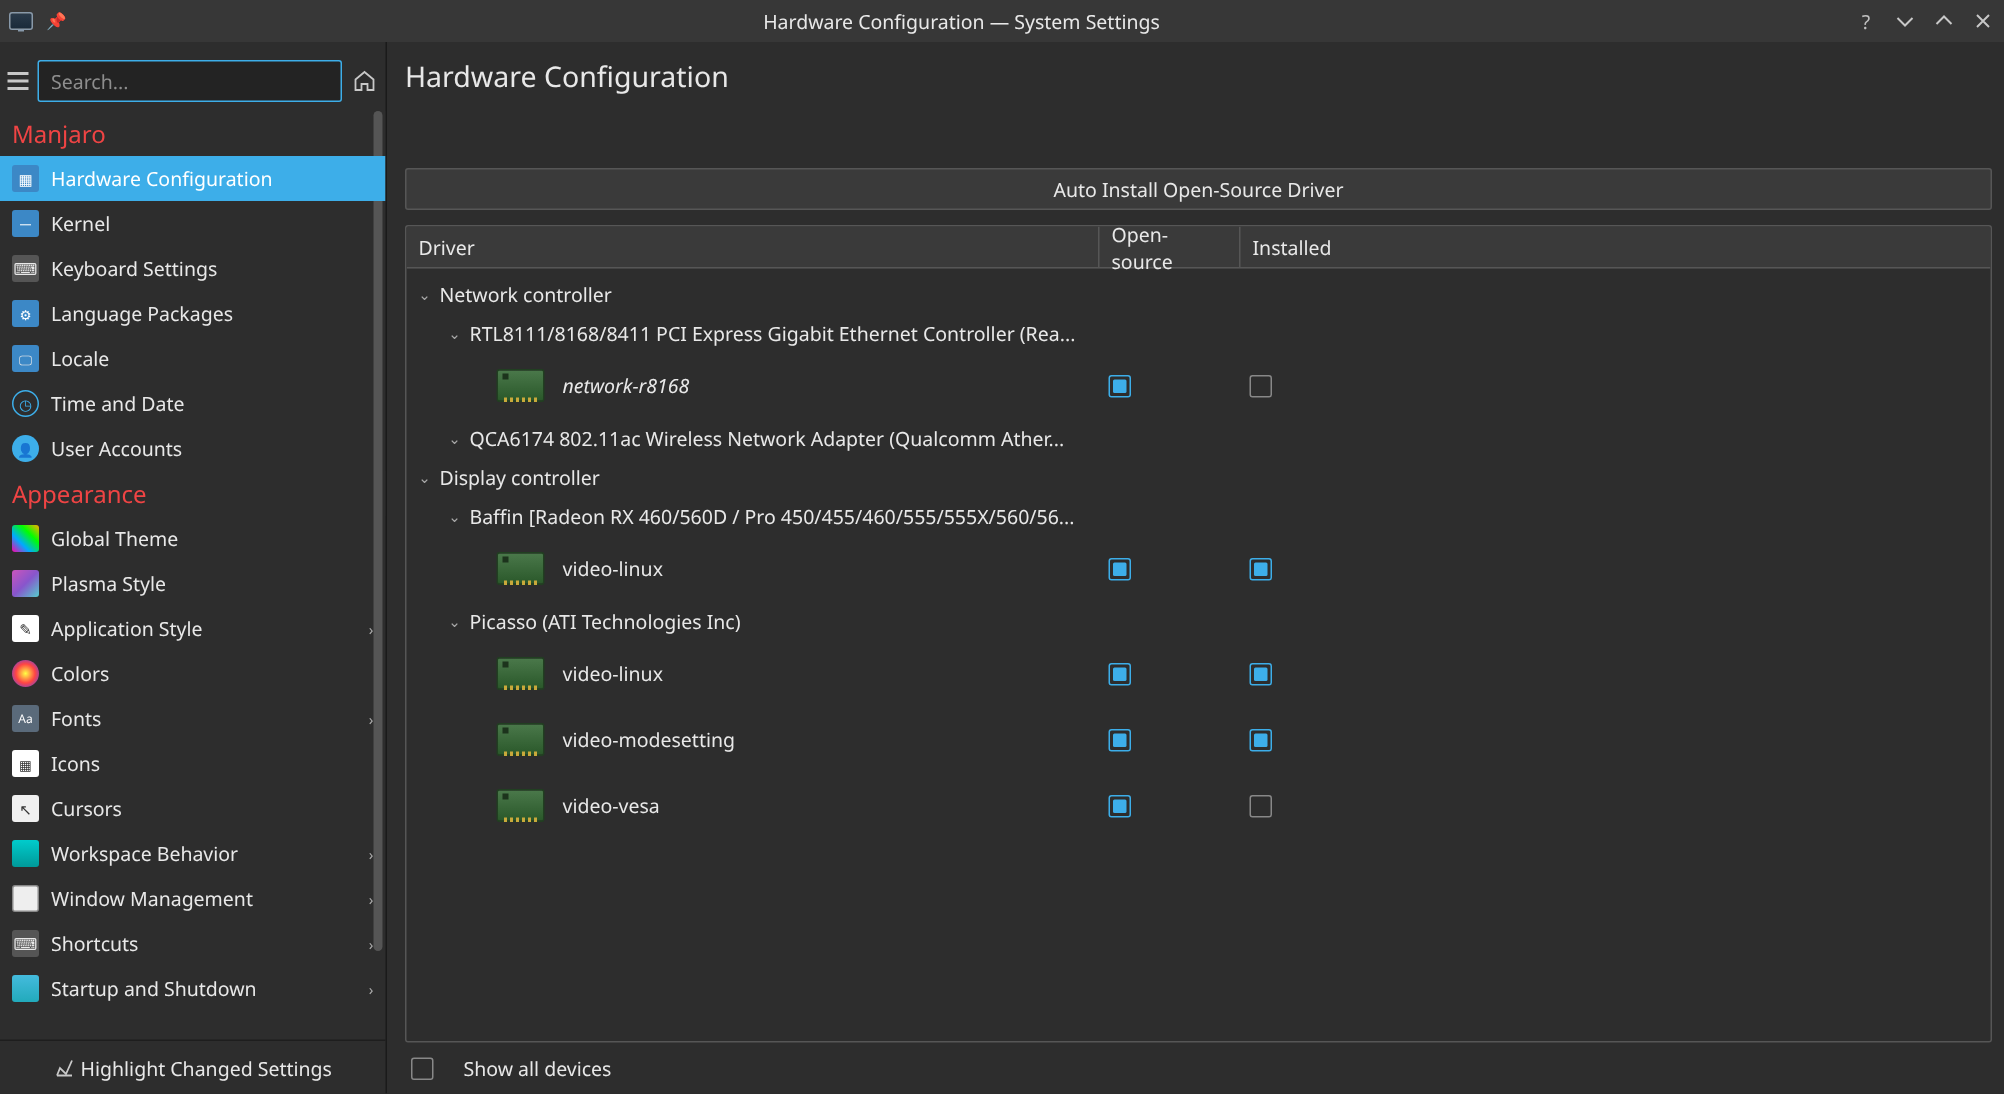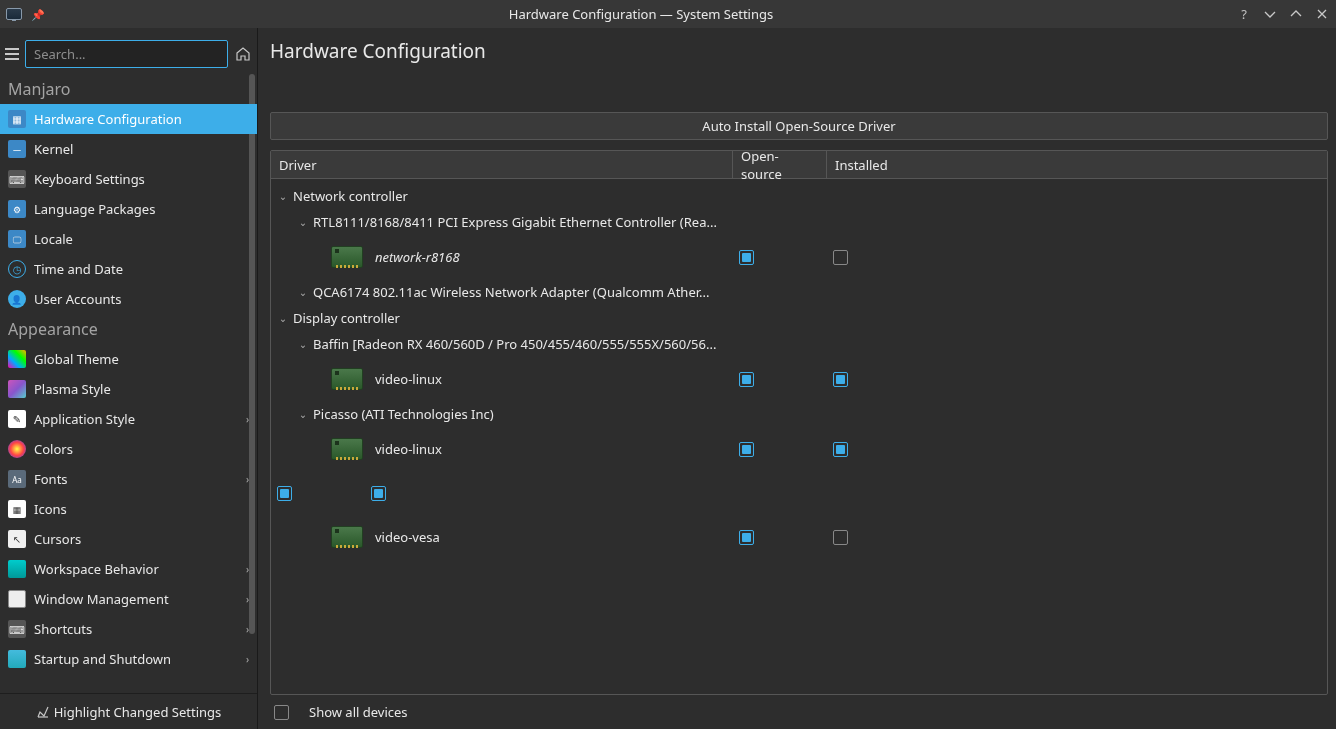--- a/index.html
+++ b/index.html
@@ -21,21 +21,21 @@
 
 .sidebar { width: 258px; background: #2d2d2d; display: flex; flex-direction: column; border-right: 1px solid #1a1a1a; }
 .sidebar-toolbar { height: 40px; display: flex; align-items: center; padding: 0 6px; gap: 6px; margin-top: 6px; justify-content: center; }
 .hamburger { width: 22px; height: 22px; display: flex; flex-direction: column; justify-content: center; gap: 3px; align-items: center; cursor: pointer; }
 .hamburger span { display: block; width: 14px; height: 2px; background: #c8c8c8; }
 .search { flex: 1; height: 28px; border: 1px solid #3daee9; background: #232323; border-radius: 2px; padding: 0 8px; color: #e8e8e8; outline: none; }
 .search::placeholder { color: #8d8d8d; }
 .home-btn { width: 26px; height: 26px; display: flex; align-items: center; justify-content: center; cursor: pointer; color: #c8c8c8; }
 .sidebar-scroll { flex: 1; overflow-y: hidden; position: relative; }
 .scroll-thumb { position: absolute; right: 2px; top: 0; width: 6px; height: 560px; background: #555; border-radius: 3px; }
-.section-header { height: 30px; padding: 0 8px; display: flex; align-items: center; color: #a3a3a3; font-size: 16px; background: #2d2d2d; }
+.section-header { height: 30px; padding: 0 8px; display: flex; align-items: center; color: #ef4444; font-size: 16px; background: #2d2d2d; }
 .nav-item { height: 30px; display: flex; align-items: center; padding: 0 8px; gap: 8px; cursor: pointer; position: relative; }
 .nav-item.active { background: #3daee9; color: #fff; }
 .nav-item .label { flex: 1; white-space: nowrap; overflow: hidden; text-overflow: ellipsis; }
 .nav-item .chev { color: #aaa; font-size: 10px; }
 .nav-icon { width: 18px; height: 18px; flex: 0 0 18px; display: inline-flex; align-items: center; justify-content: center; font-size: 11px; border-radius: 2px; }
 .ic-hw { background: #3c88c6; }            .ic-hw::after{content:"▦";color:#fff;font-size:10px;}
 .ic-kernel { background: #3c88c6; }        .ic-kernel::after{content:"—";color:#fff;font-size:8px;}
 .ic-kbd { background: #555; }              .ic-kbd::after{content:"⌨";font-size:11px;}
 .ic-lang { background: #3c88c6; }          .ic-lang::after{content:"⚙";color:#fff;font-size:9px;}
 .ic-locale { background: #3c88c6; }        .ic-locale::after{content:"🖵";font-size:9px;}
@@ -310,20 +310,24 @@
               <span class="txt">video-linux</span>
             </div>
             <div class="col-os">
               <span class="cb on"></span>
             </div>
             <div class="col-inst">
               <span class="cb on"></span>
             </div>
           </div>
           <div class="tree-row driver-row">
+            <div class="tree-label" style="padding-left: 60px;">
+              <span class="card-icon"></span>
+              <span class="txt">video-modesetting</span>
+            </div>
             <div class="col-os">
               <span class="cb on"></span>
             </div>
             <div class="col-inst">
               <span class="cb on"></span>
             </div>
           </div>
           <div class="tree-row driver-row">
             <div class="tree-label" style="padding-left: 60px;">
               <span class="card-icon"></span>

